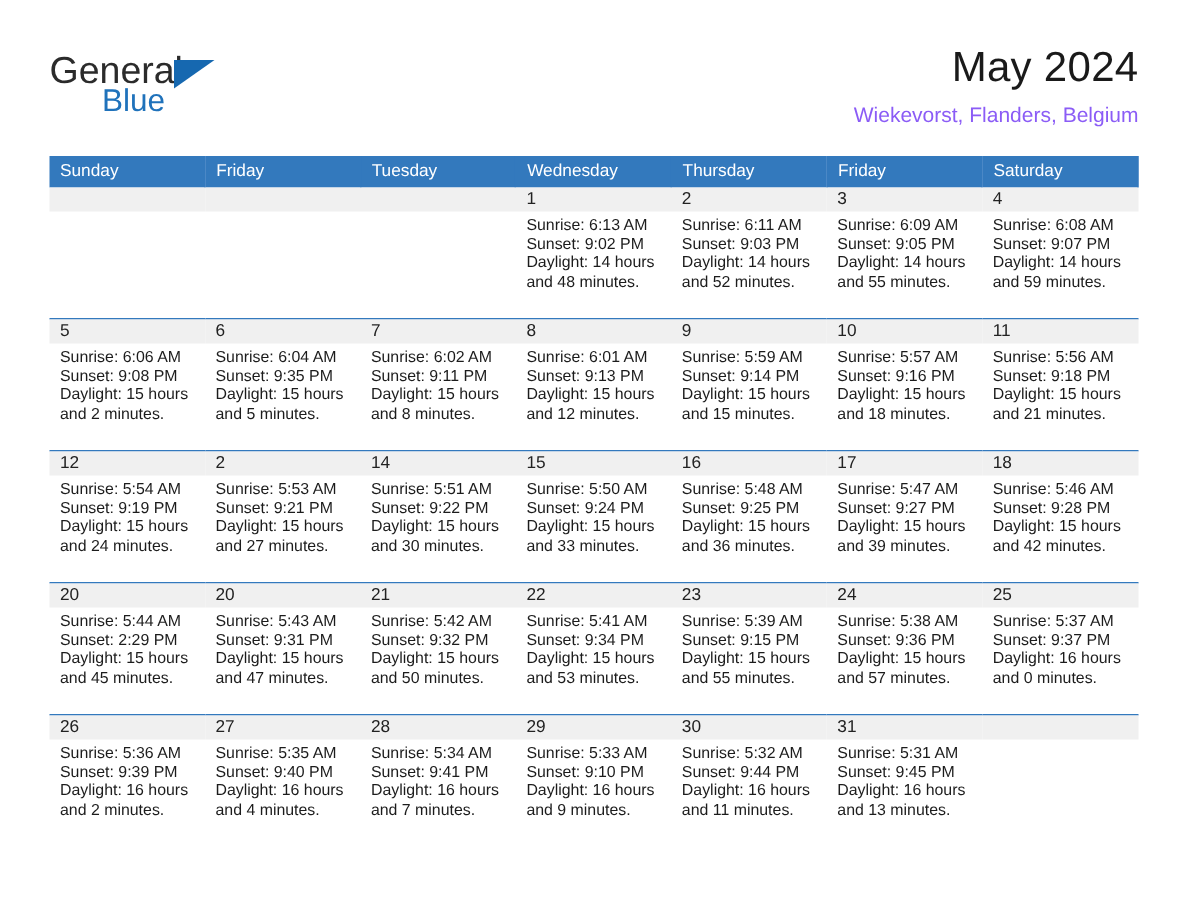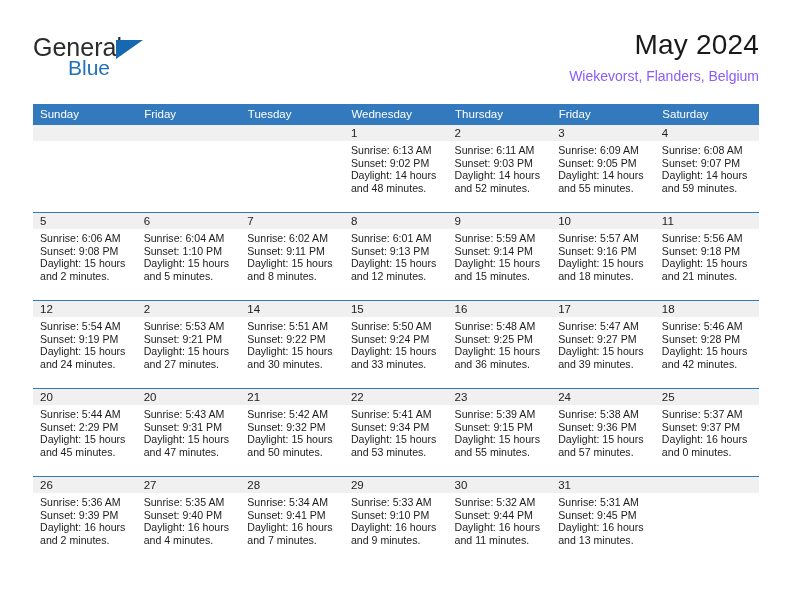--- a/index.html
+++ b/index.html
@@ -270,21 +270,21 @@
                 <div>Daylight: 15 hours</div>
                 <div>and 2 minutes.</div>
               </div>
             </div>
           </td>
         <td>
             <div class="cell-inner">
               <div class="daynum-band">6</div>
               <div class="details">
                 <div>Sunrise: 6:04 AM</div>
-                <div>Sunset: 1:10 PM</div>
+                <div>Sunset: 9:35 PM</div>
                 <div>Daylight: 15 hours</div>
                 <div>and 5 minutes.</div>
               </div>
             </div>
           </td>
         <td>
             <div class="cell-inner">
               <div class="daynum-band">7</div>
               <div class="details">
                 <div>Sunrise: 6:02 AM</div>

